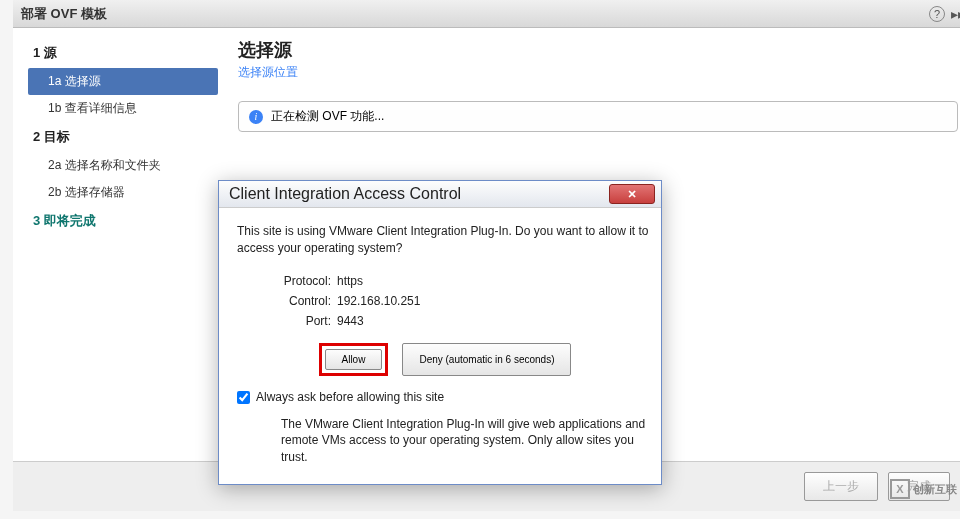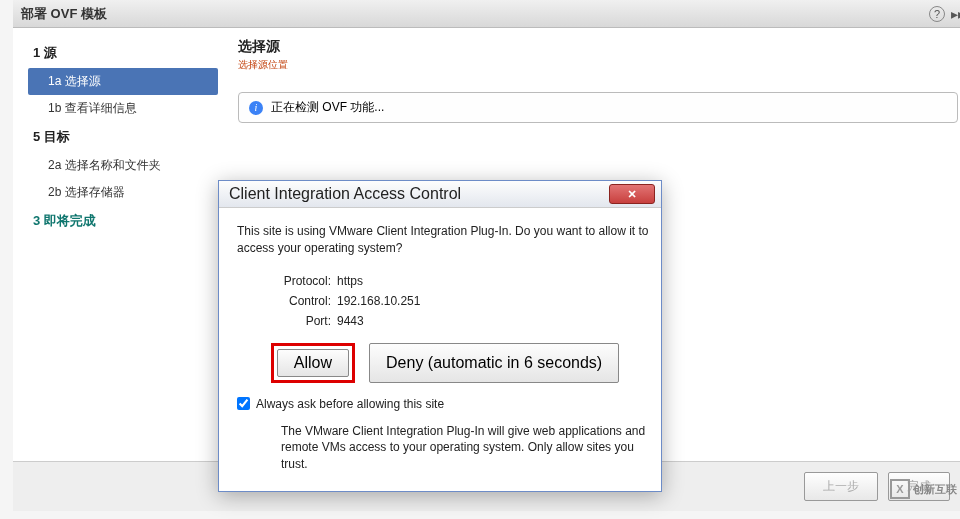--- a/index.html
+++ b/index.html
@@ -60,22 +60,22 @@
     .side-item.active {
       background: #4a74b5;
       color: #fff;
       border-radius: 2px;
     }
     .side-h1.disabled, .side-item.disabled { color: #0f766e; }
     .content-panel {
       flex: 1;
       padding: 10px 15px;
     }
-    .panel-title { font-size: 14px; font-weight: bold; color: #222; margin-bottom: 2px; }
-    .panel-sub { font-size: 10px; color: #c2410c; margin-bottom: 20px; }
+    .panel-title { font-size: 18px; font-weight: bold; color: #222; margin-bottom: 2px; }
+    .panel-sub { font-size: 12px; color: #3b82f6; margin-bottom: 20px; }
     .detect-bar {
       border: 1px solid #bbb;
       border-radius: 4px;
       padding: 6px 10px;
       display: flex;
       align-items: center;
       gap: 8px;
       background: #fefefe;
     }
     .info-icon {
@@ -169,31 +169,31 @@
       display: flex;
       justify-content: center;
       gap: 14px;
       margin-bottom: 14px;
     }
     .dlg-btn {
       padding: 4px 16px;
       border: 1px solid #888;
       background: linear-gradient(#fdfdfd, #e5e5e5);
       border-radius: 2px;
-      font-size: 16px;
+      font-size: 10px;
       cursor: pointer;
     }
     .allow-highlight {
       border: 3px solid #d00;
       padding: 3px;
       display: inline-block;
     }
     .checkbox-row {
       display: flex;
-      align-items: flex-start;
+      align-items: flex-end;
       gap: 6px;
       margin-bottom: 12px;
     }
     .checkbox-row input { width: 13px; height: 13px; }
     .dialog-footer-text {
       line-height: 1.4;
       color: #222;
       margin-left: 44px;
     }
   </style>
@@ -207,21 +207,21 @@
       <span class="help-icon">?</span>
       <span class="triangle-icon">▸▸</span>
     </span>
   </div>
 
   <div class="main-content">
     <div class="sidebar">
       <div class="side-h1">1 源</div>
       <div class="side-item active">1a 选择源</div>
       <div class="side-item">1b 查看详细信息</div>
-      <div class="side-h1">5 目标</div>
+      <div class="side-h1">2 目标</div>
       <div class="side-item">2a 选择名称和文件夹</div>
       <div class="side-item">2b 选择存储器</div>
       <div class="side-h1 disabled">3 即将完成</div>
     </div>
 
     <div class="content-panel">
       <div class="panel-title">选择源</div>
       <div class="panel-sub">选择源位置</div>
       <div class="detect-bar">
         <span class="info-icon">i</span>

